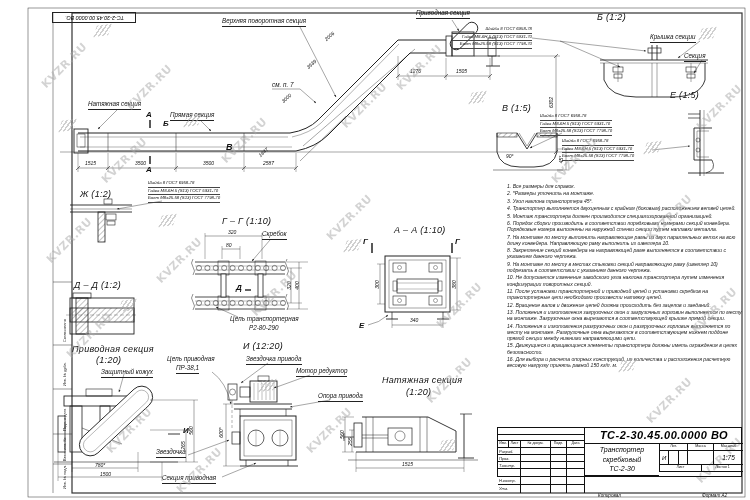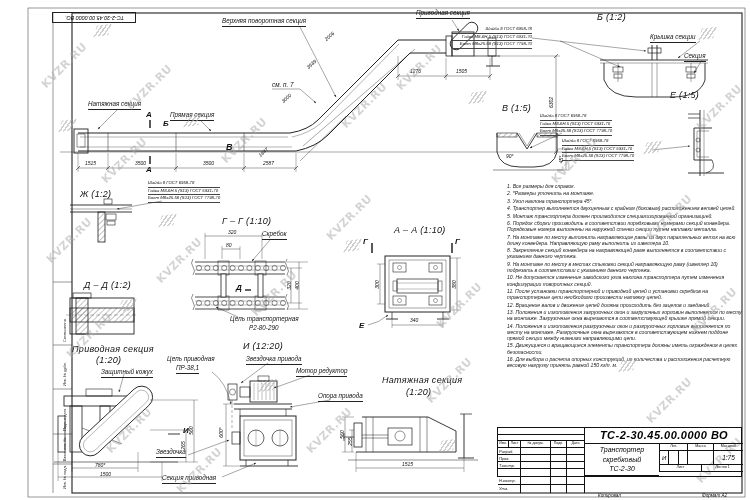--- a/index.html
+++ b/index.html
@@ -477,21 +477,21 @@
   <div class="ttl" style="left:597px;top:13px">Б (1:2)</div>
   <div class="lbl ul" style="left:650px;top:34px">Крышка секции</div>
   <div class="lbl ul" style="left:684px;top:53px">Секция</div>
 
   <div class="ttl" style="left:502px;top:104px">В (1:5)</div>
   <div class="dim" style="left:506px;top:154px">90°</div>
   <div class="dim rot90" style="left:558px;top:157px">45*</div>
 
   <div class="ttl" style="left:670px;top:91px">Е (1:5)</div>
   <div class="ttl" style="left:80px;top:190px">Ж (1:2)</div>
-  <div class="ttl" style="left:84px;top:281px">Д – Д (1:2)</div>
+  <div class="ttl" style="left:74px;top:281px">Д – Д (1:2)</div>
 
   <div class="ttl" style="left:222px;top:217px">Г – Г (1:10)</div>
   <div class="lbl ul" style="left:262px;top:231px">Скребок</div>
   <div class="dim" style="left:228px;top:230px">320</div>
   <div class="dim" style="left:226px;top:243px">80</div>
   <div class="dim rot90" style="left:285px;top:283px">320</div>
   <div class="dim rot90" style="left:293px;top:283px">400</div>
   <div class="mark" style="left:236px;top:284px">Д</div>
   <div class="lbl" style="left:230px;top:316px">Цепь транспортерная</div>
   <div class="lbl" style="left:249px;top:325px">Р2-80-290</div>

